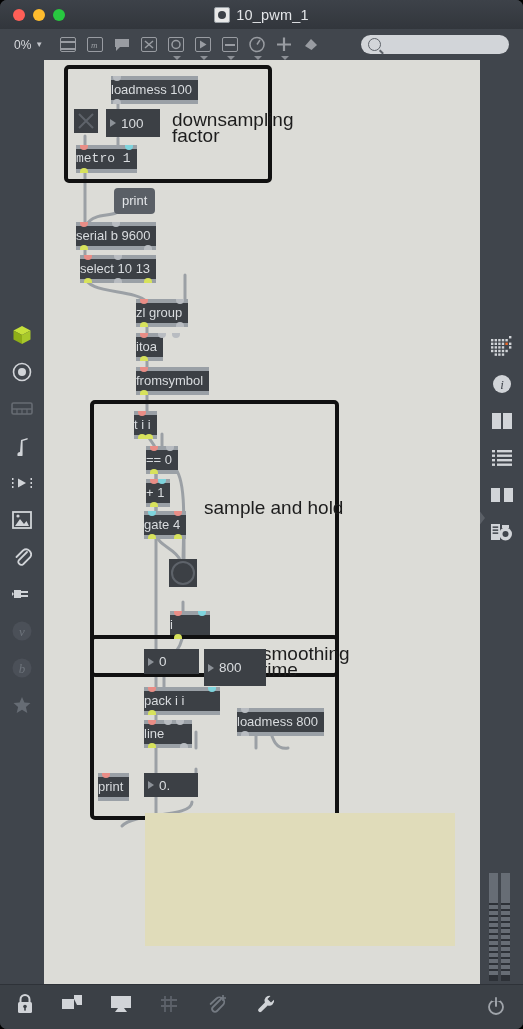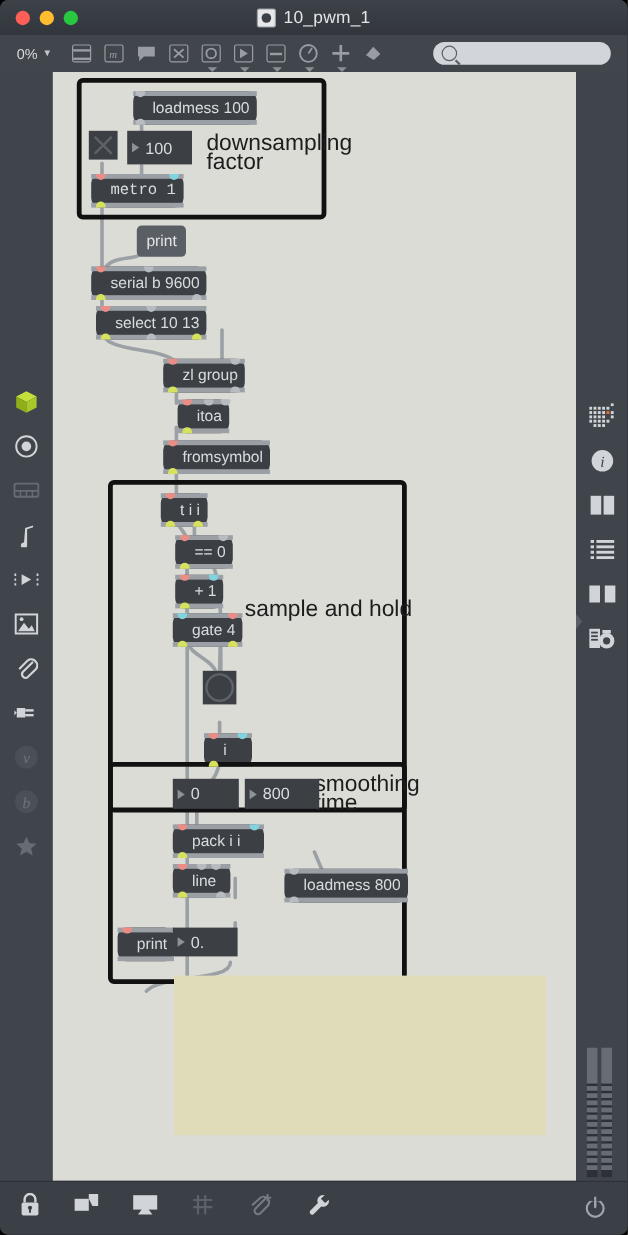--- a/index.html
+++ b/index.html
@@ -57,21 +57,21 @@
   
   .botbar{position:absolute;left:0;bottom:0;width:523px;height:44px;background:#3b4046;border-top:1px solid #2e3238;}
   .bb-icons{position:absolute;left:16px;top:9px;display:flex;gap:28px;align-items:center;}
   .bb-right{position:absolute;right:18px;top:12px;}
 
   
   .canvas{position:absolute;left:44px;top:60px;width:436px;height:925px;background:#dcdcd7;overflow:hidden;}
   svg.wires{position:absolute;left:0;top:0;width:436px;height:925px;pointer-events:none;}
 
   .obj{position:absolute;background:#3c4045;color:#d9dcdf;font-size:13px;line-height:1;
-    padding:4px 6px 5px 16px;box-sizing:border-box;border-radius:8px;white-space:nowrap;}
+    padding:4px 6px 5px 0;box-sizing:border-box;border-radius:0;white-space:nowrap;}
   .obj .top,.obj .bot{position:absolute;left:0;right:0;height:4px;background:#9aa0a6;}
   .obj .top{top:0;}
   .obj .bot{bottom:0;}
   .obj{padding-top:7px;padding-bottom:8px;}
   .obj span.tx{position:relative;z-index:2;}
   .inl,.outl{position:absolute;width:8px;height:5px;z-index:3;}
   .inl{top:0;border-bottom-left-radius:8px;border-bottom-right-radius:8px;}
   .outl{bottom:0;border-top-left-radius:8px;border-top-right-radius:8px;}
   .inl.hot{background:#e98d86;}
   .inl.cold{background:#7fd4dd;}
@@ -475,21 +475,21 @@
 
     <div class="obj" style="left:92px;top:239px;">
       <div class="top"></div><div class="bot"></div>
       <span class="inl hot" style="left:4px"></span>
       <span class="inl grey" style="right:4px"></span>
       <span class="outl y" style="left:4px"></span>
       <span class="outl grey" style="right:4px"></span>
       <span class="tx">zl group</span>
     </div>
 
-    <div class="obj" style="left:92px;top:273px;margin-left:12px;">
+    <div class="obj" style="left:92px;top:273px;">
       <div class="top"></div><div class="bot"></div>
       <span class="inl hot" style="left:4px"></span>
       <span class="inl grey" style="left:22px"></span>
       <span class="inl grey" style="left:36px"></span>
       <span class="outl y" style="left:4px"></span>
       <span class="tx">itoa</span>
     </div>
 
     <div class="obj" style="left:92px;top:307px;">
       <div class="top"></div><div class="bot"></div>
@@ -548,26 +548,26 @@
 
     <div class="region" style="left:46px;top:575px;width:249px;height:185px;top:575px;"></div>
     <div class="cmt" style="left:218px;top:586px;">smoothing
 time</div>
 
     <div class="numbox" style="left:100px;top:589px;width:55px;height:25px;">
       <div class="tri"></div>
       <span>0</span>
     </div>
 
-    <div class="numbox" style="left:160px;top:589px;width:62px;height:25px;">
+    <div class="numbox" style="left:160px;top:589px;width:62px;height:37px;">
       <div class="tri"></div>
       <span>800</span>
     </div>
 
-    <div class="obj" style="left:193px;top:664px;">
+    <div class="obj" style="left:193px;top:648px;">
       <div class="top"></div><div class="bot"></div>
       <span class="inl grey" style="left:4px"></span>
       <span class="outl grey" style="left:4px"></span>
       <span class="tx">loadmess 800</span>
     </div>
 
     <div class="obj" style="left:100px;top:627px;width:76px;">
       <div class="top"></div><div class="bot"></div>
       <span class="inl hot" style="left:4px"></span>
       <span class="inl cold" style="right:4px"></span>

